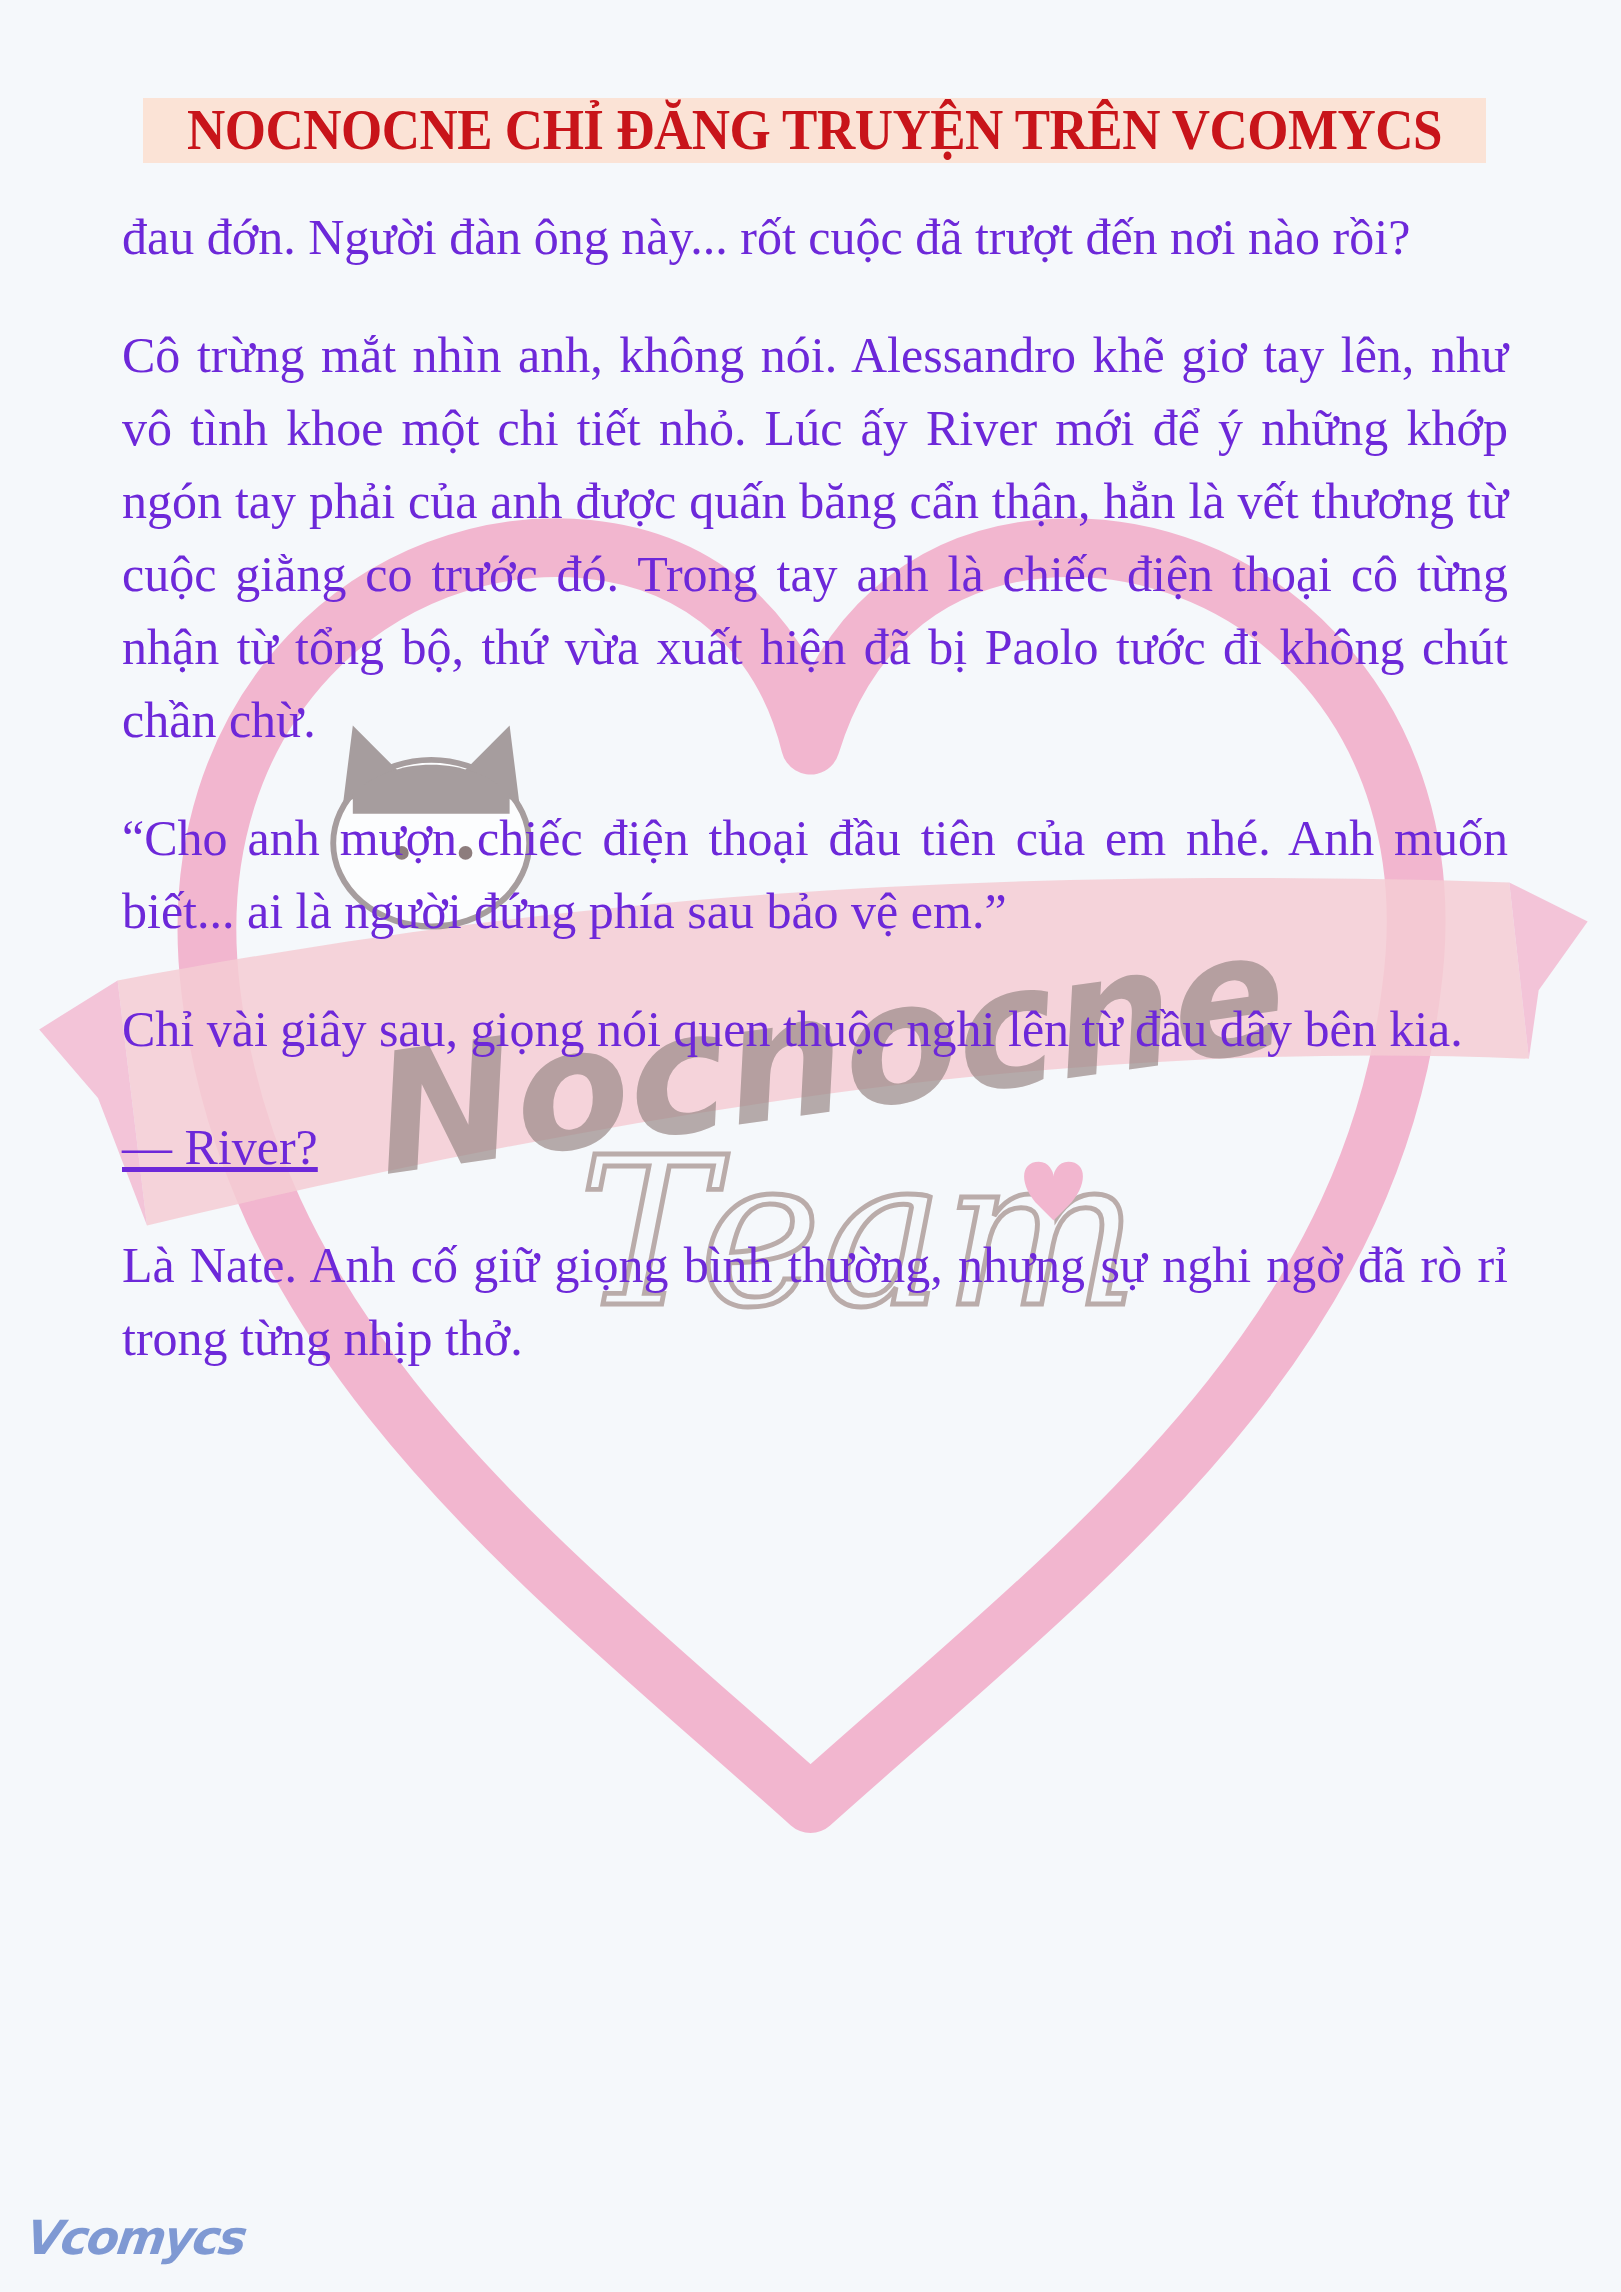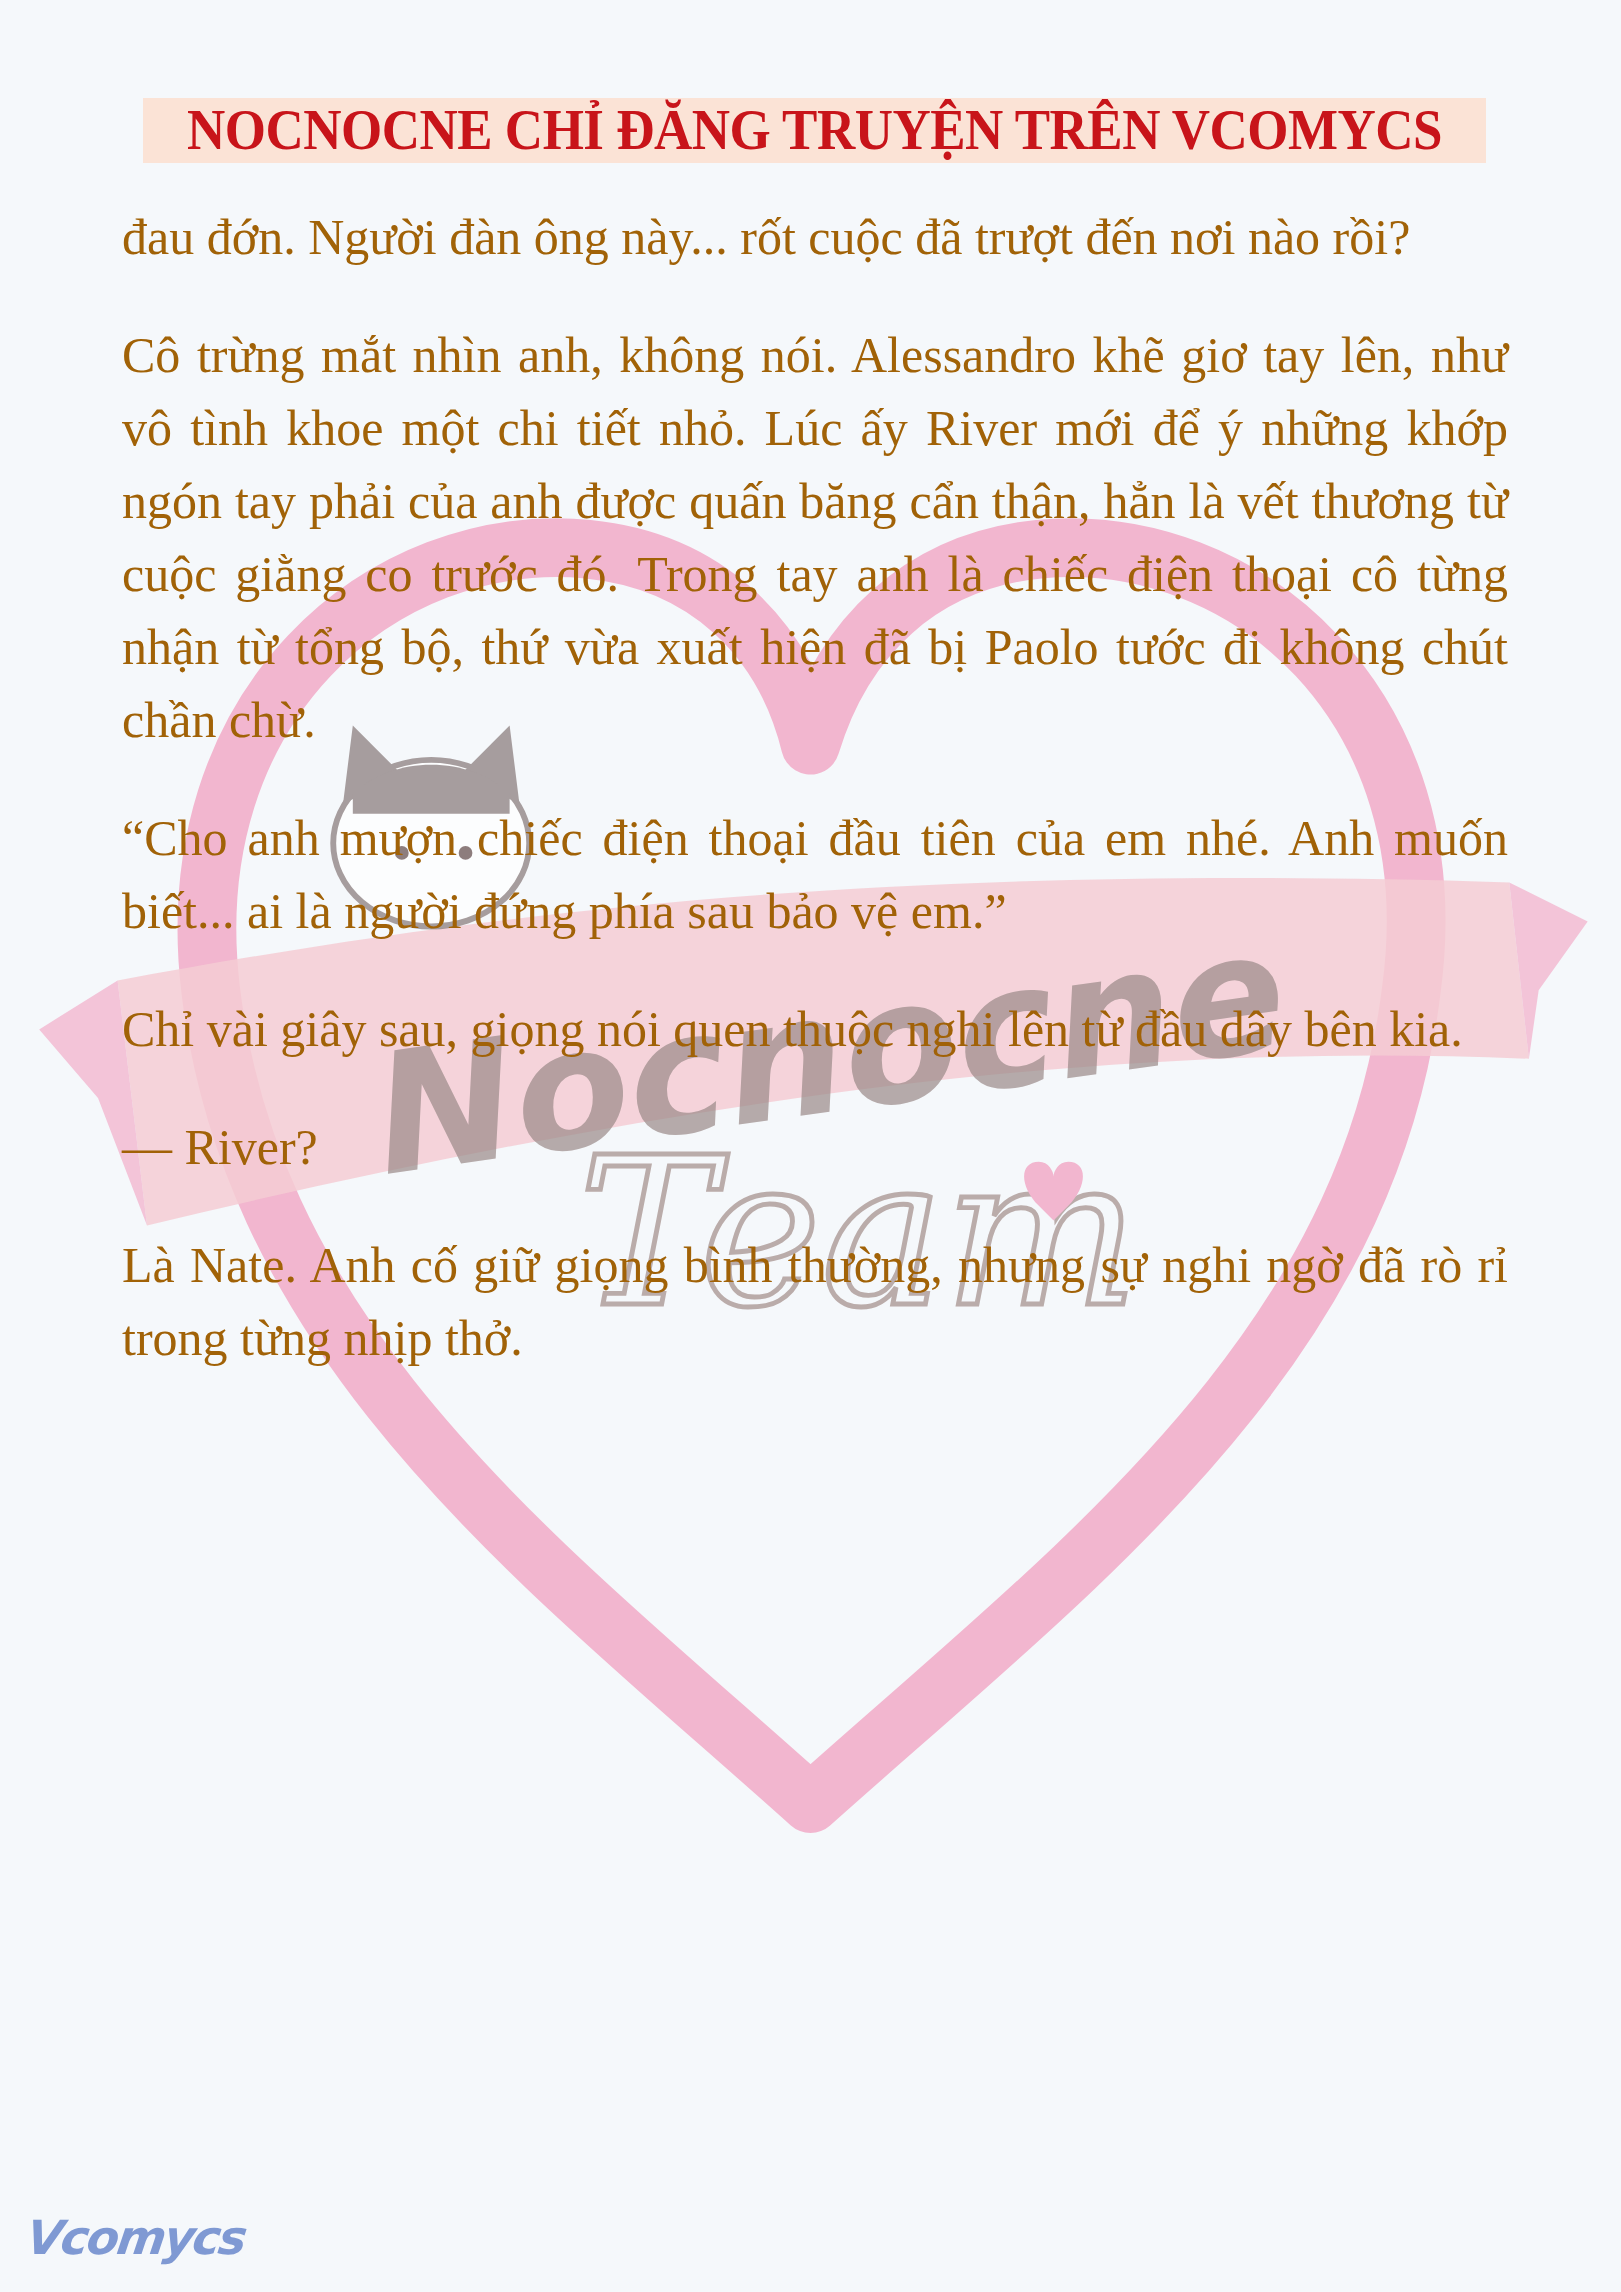--- a/index.html
+++ b/index.html
@@ -48,30 +48,31 @@
       transform: scaleY(1.08);
       white-space: nowrap;
       z-index: 2;
     }
     .content {
       position: absolute;
       left: 122px;
       top: 201px;
       width: 1386px;
       z-index: 2;
-      color: #a16207;
+      color: #6d28d9;
       font-size: 50px;
       line-height: 73px;
     }
     .para {
       margin: 0 0 45px 0;
       text-align: justify;
     }
     .para.left {
       text-align: left;
+      text-decoration: underline;
     }
     .logo {
       position: absolute;
       left: 27.4px;
       top: 2210px;
       z-index: 2;
       font-family: "DejaVu Sans", sans-serif;
       font-weight: bold;
       font-style: italic;
       font-size: 47px;

